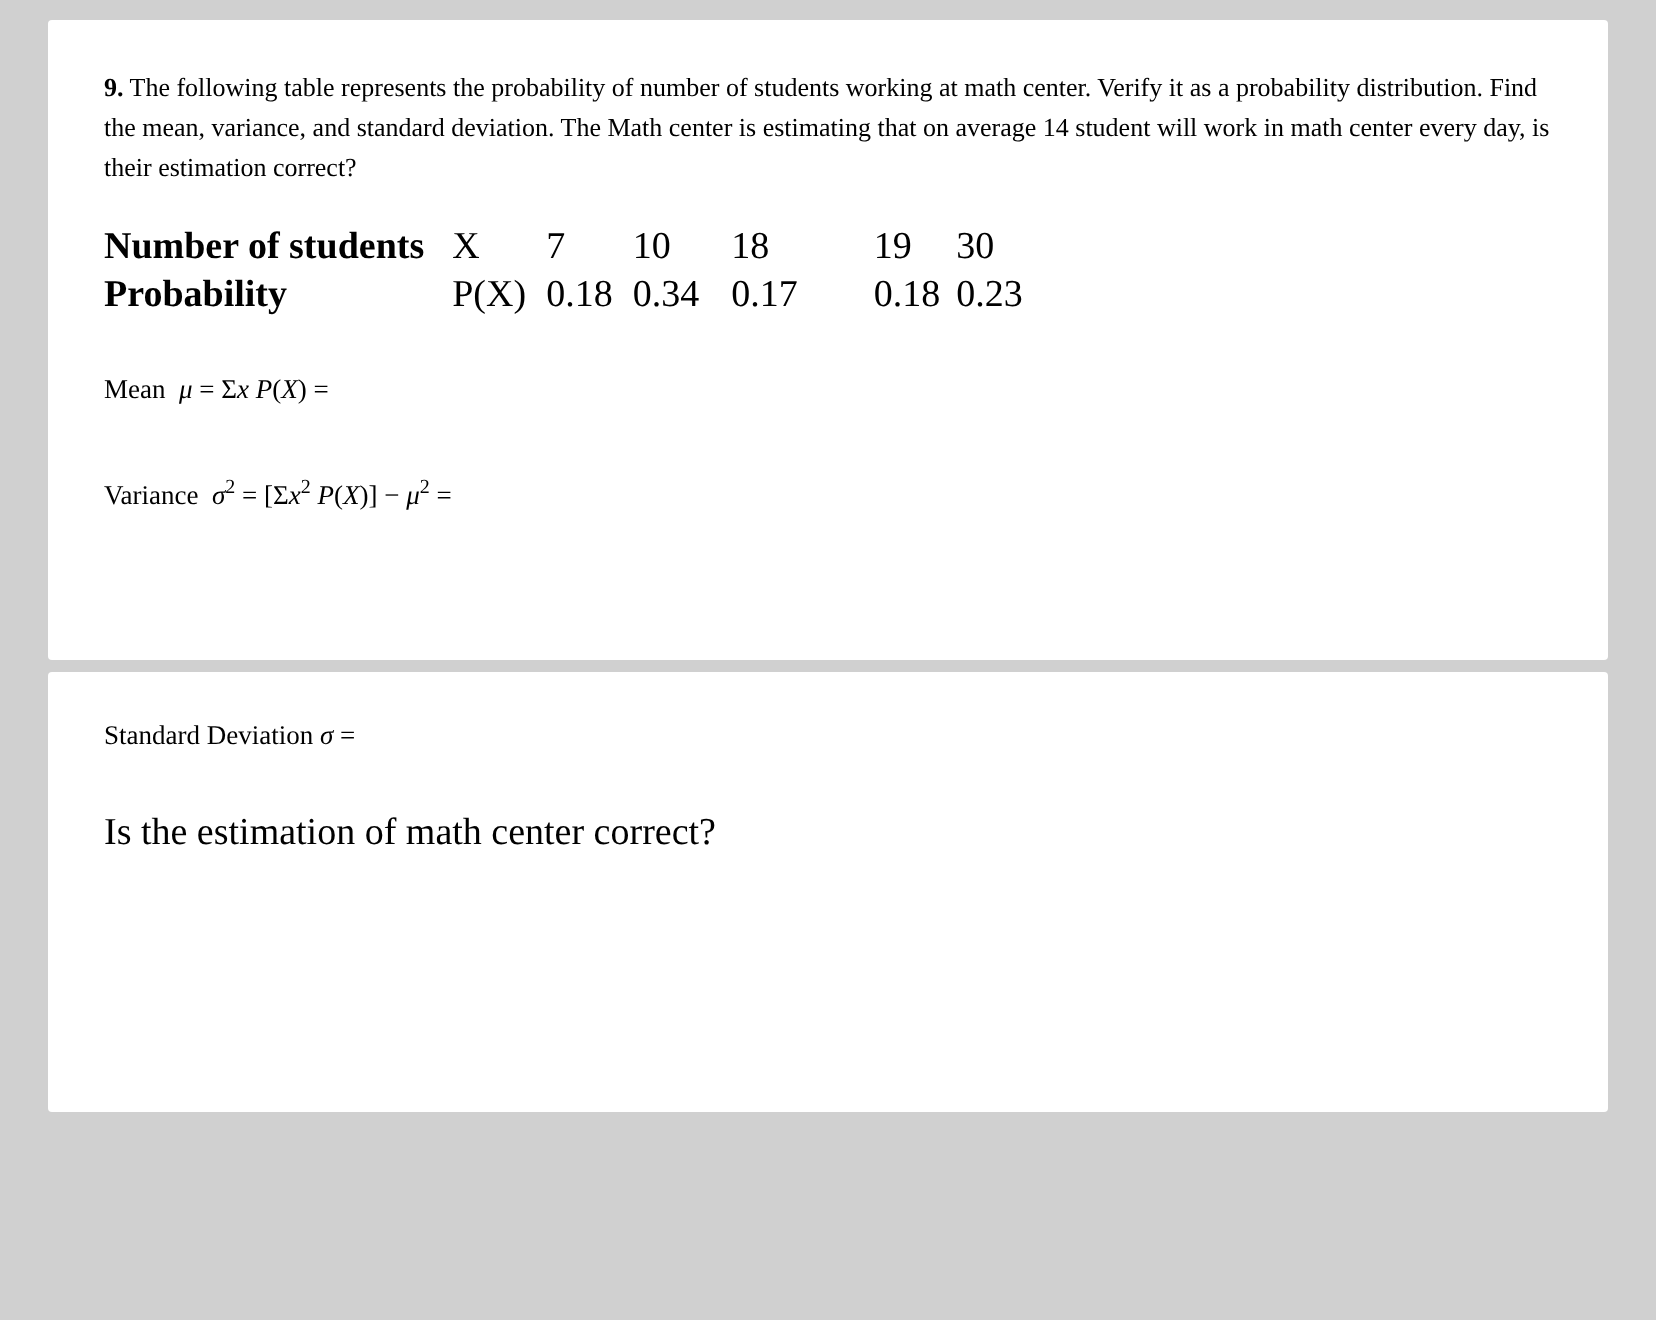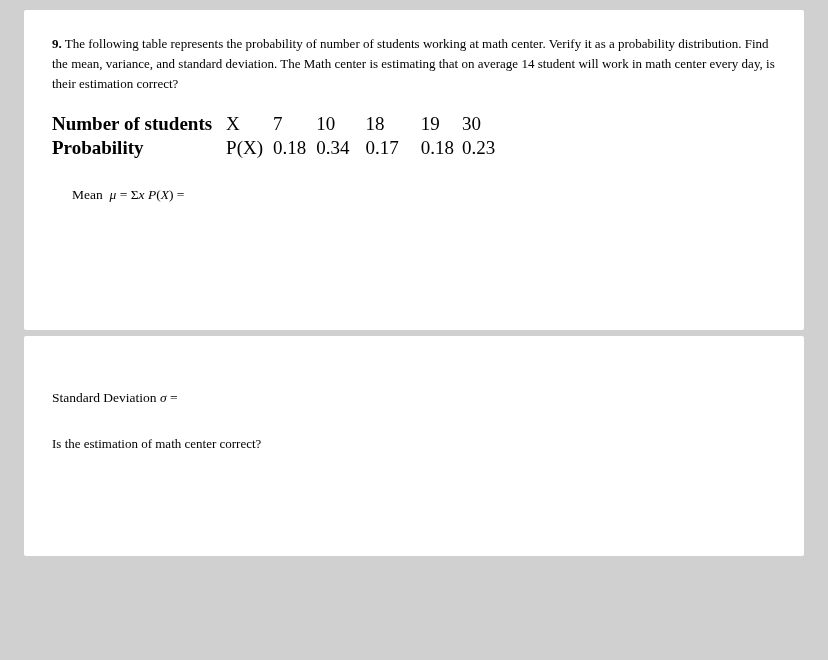--- a/index.html
+++ b/index.html
@@ -68,38 +68,37 @@
 
     .data-table td.sub-label {
       padding-right: 10px;
       white-space: nowrap;
     }
 
     .formula-section {
       margin-top: 20px;
       font-size: 13.5px;
       line-height: 1.6;
-      margin-left: 20px;
     }
 
     .formula-row {
       margin-bottom: 30px;
     }
 
     .formula-text {
       font-size: 13.5px;
     }
 
     .std-dev-section {
       margin-bottom: 20px;
       font-size: 13.5px;
     }
 
     .estimation-section {
-      font-size: 13px;
+      font-size: 19px;
     }
   </style>
 </head>
 <body>
 
 <div class="card card-top">
 
   <div class="question-text">
     <span class="question-number">9.</span>
     <span>The following table represents the probability of number of students working at math center. Verify it as a probability distribution. Find the mean, variance, and standard deviation. The Math center is estimating that on average 14 student will work in math center every day, is their estimation correct?</span>
@@ -115,40 +114,43 @@
         <td style="padding-right:16px;">10</td>
         <td style="padding-right:22px;">18</td>
         <td style="padding-right:8px;">19</td>
         <td>30</td>
       </tr>
       <tr>
         <td class="label-col">Probability</td>
         <td class="sub-label">P(X)</td>
         <td>0.18</td>
         <td style="padding-right:16px;">0.34</td>
-        <td style="padding-right:22px;">0.17</td>
+        <td style="padding-right:38px;">0.17</td>
         <td style="padding-right:8px;">0.18</td>
         <td>0.23</td>
       </tr>
     </tbody>
       </table>
   </div>
 
   <div class="formula-section">
     <div class="formula-row">
       <span class="formula-text">Mean &nbsp;<em>μ</em> = Σ<em>x</em> <em>P</em>(<em>X</em>) =</span>
     </div>
 
+    <div class="formula-row">
+      <span class="formula-text">Variance &nbsp;<em>σ</em><sup style="font-size:10px;">2</sup> = [Σ<em>x</em><sup style="font-size:10px;">2</sup> <em>P</em>(<em>X</em>)] − <em>μ</em><sup style="font-size:10px;">2</sup> =</span>
+    </div>
   </div>
 
 </div>
 
 <div class="card card-bottom">
 
-  <div class="std-dev-section" style="margin-top: 30px; margin-bottom: 30px;">
+  <div class="std-dev-section" style="margin-bottom: 30px;">
     <span>Standard Deviation <em>σ</em> =</span>
   </div>
 
   <div class="estimation-section">
     <span>Is the estimation of math center correct?</span>
   </div>
 
 </div>
 
 </body></html>

